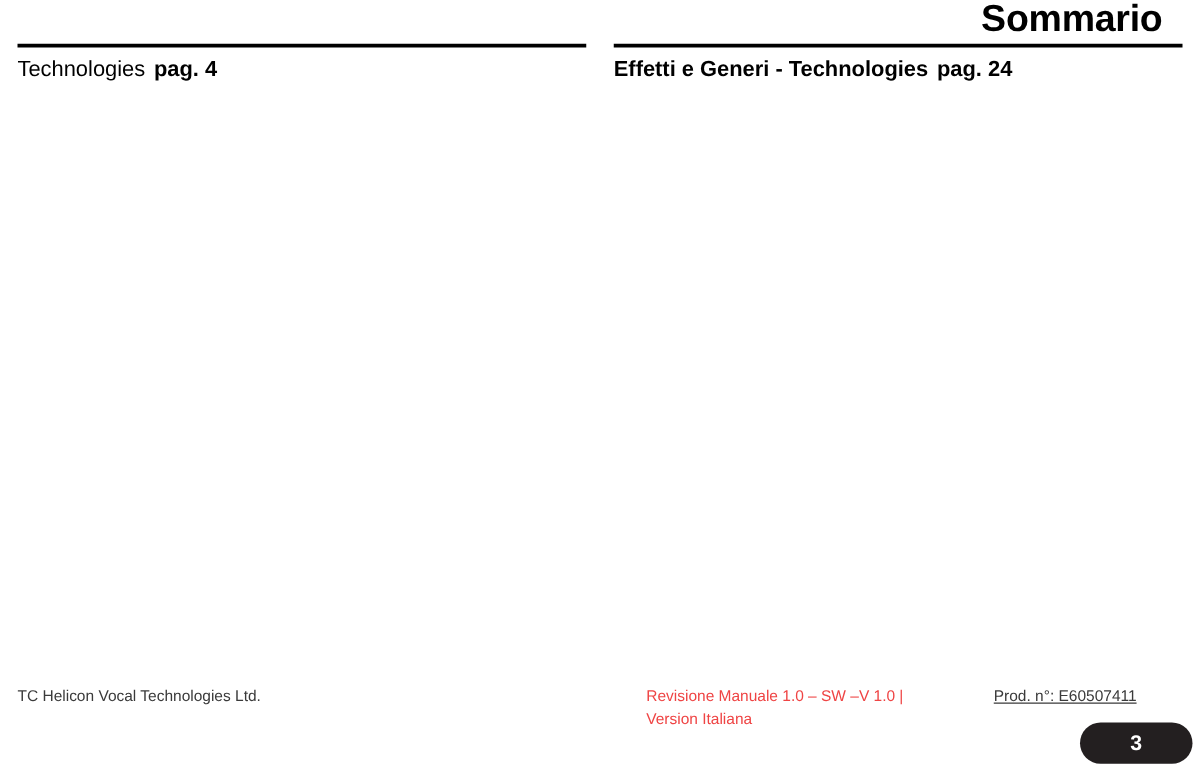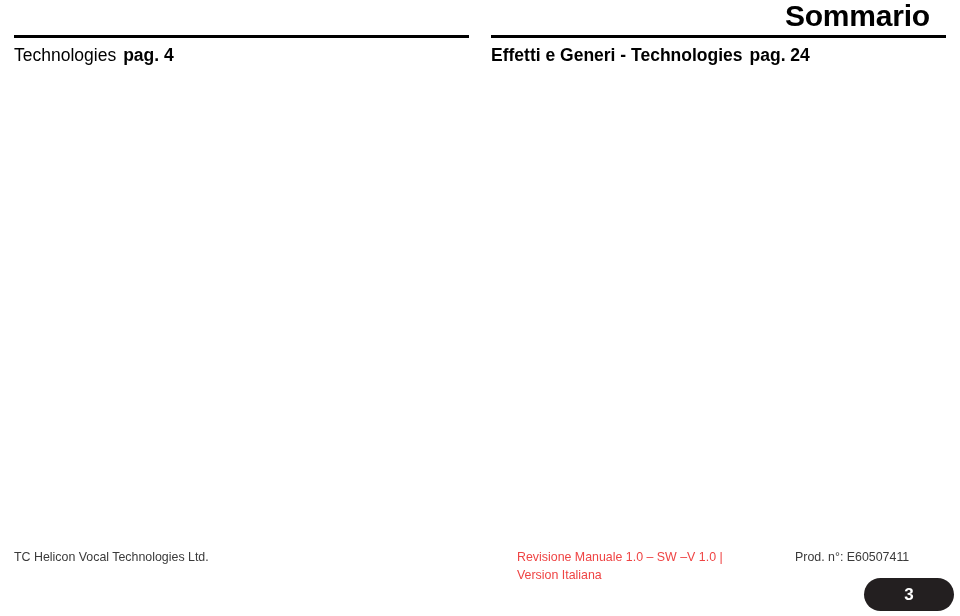--- a/index.html
+++ b/index.html
@@ -120,20 +120,21 @@
     margin-left: 16px;
   }
   .footer-right {
     position: absolute;
     left: 795px;
     top: 0;
     font-size: 12.4px;
     line-height: 18px;
     color: #3a3a3a;
     white-space: nowrap;
+    text-decoration: underline;
   }
 
   .page-badge {
     position: absolute;
     left: 864px;
     top: 578px;
     width: 90px;
     height: 33px;
     border-radius: 17px;
     background: #231f20;

